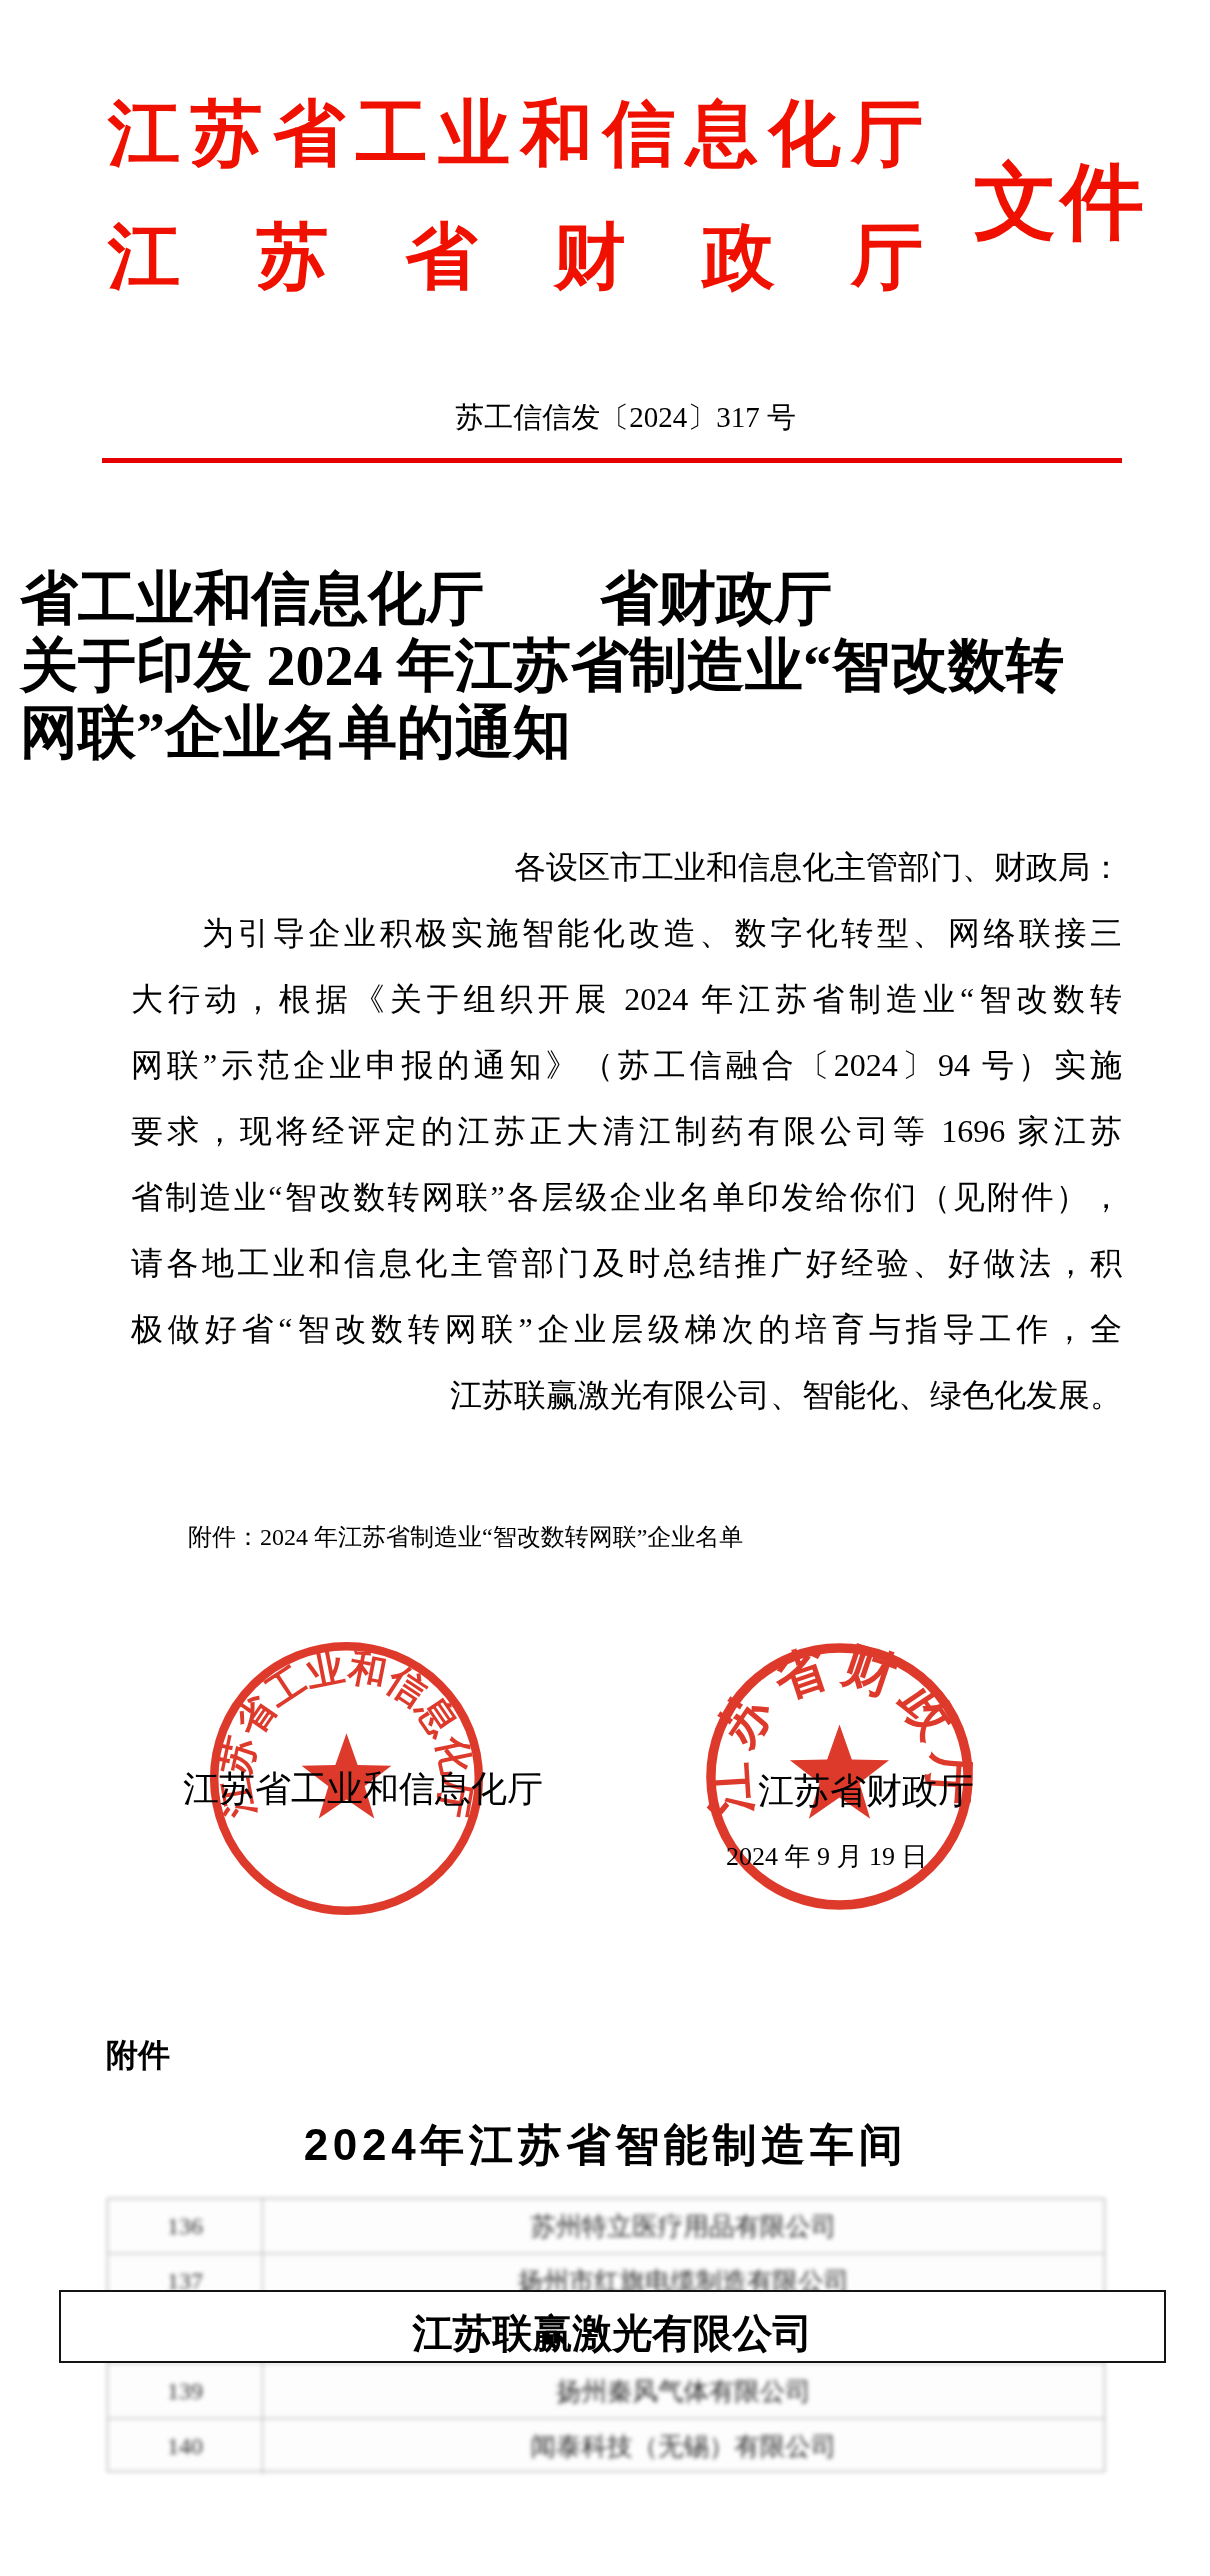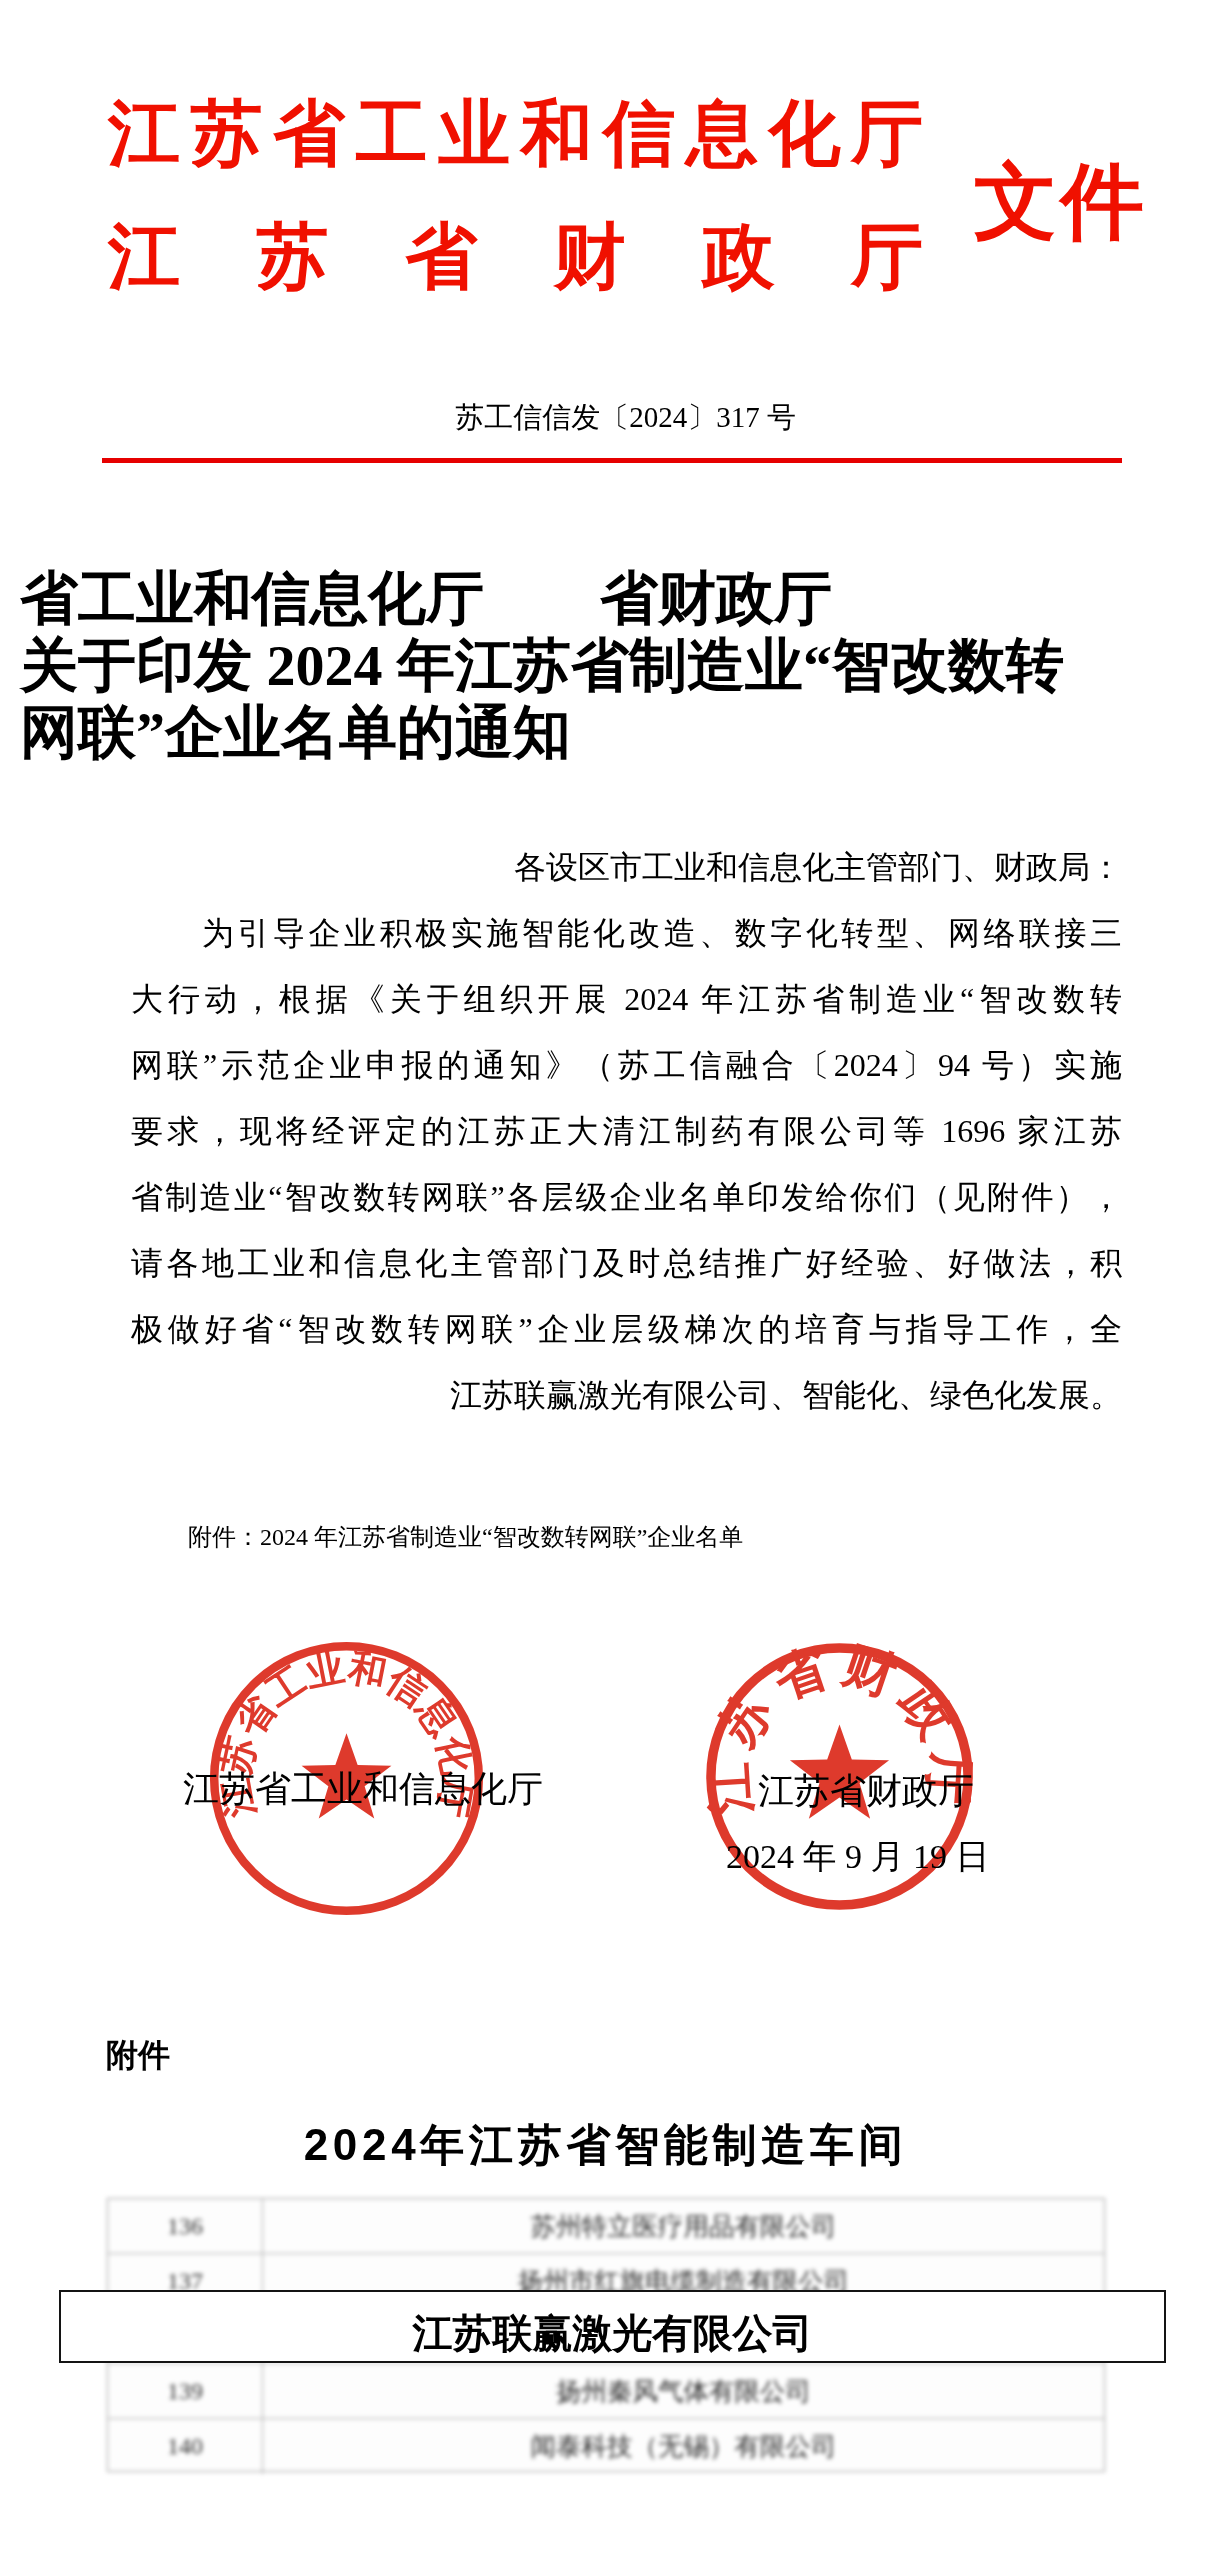--- a/index.html
+++ b/index.html
@@ -29,21 +29,21 @@
   .attach-line{position:absolute;left:119px;top:1515px;width:1041px;font-size:24px;
                line-height:44px;padding-left:49px;}
 
   
   .seal{position:absolute;width:293px;height:293px;mix-blend-mode:multiply;opacity:0.93;}
   .seal-left{left:200px;top:1632px;}
   .seal-right{left:693px;top:1630px;}
   .stamp-label{position:absolute;font-size:36px;line-height:42px;color:#000;white-space:nowrap;}
   .stampL-label{left:163px;top:1768px;}
   .stampR-label{left:738px;top:1770px;}
-  .sign-date{position:absolute;left:706px;top:1837px;font-size:34px;line-height:40px;white-space:nowrap;}
+  .sign-date{position:absolute;left:706px;top:1837px;font-size:26px;line-height:40px;white-space:nowrap;}
 
   
   .fujian{position:absolute;left:106px;top:2036px;font-size:32px;font-weight:bold;line-height:38px;}
   .appendix-title{position:absolute;left:0;top:2119px;width:1211px;text-align:center;
                   font-weight:bold;font-size:44px;line-height:51px;letter-spacing:4.7px;}
 
   
   .rank-table{position:absolute;left:107px;top:2198px;width:998px;height:274px;
               border:1.9px solid #9b9b9b;box-sizing:border-box;filter:blur(2.3px);background:#fdfdfd;}
   .rank-row{display:flex;height:55px;border-bottom:0.9px solid #a8a8a8;box-sizing:border-box;}

